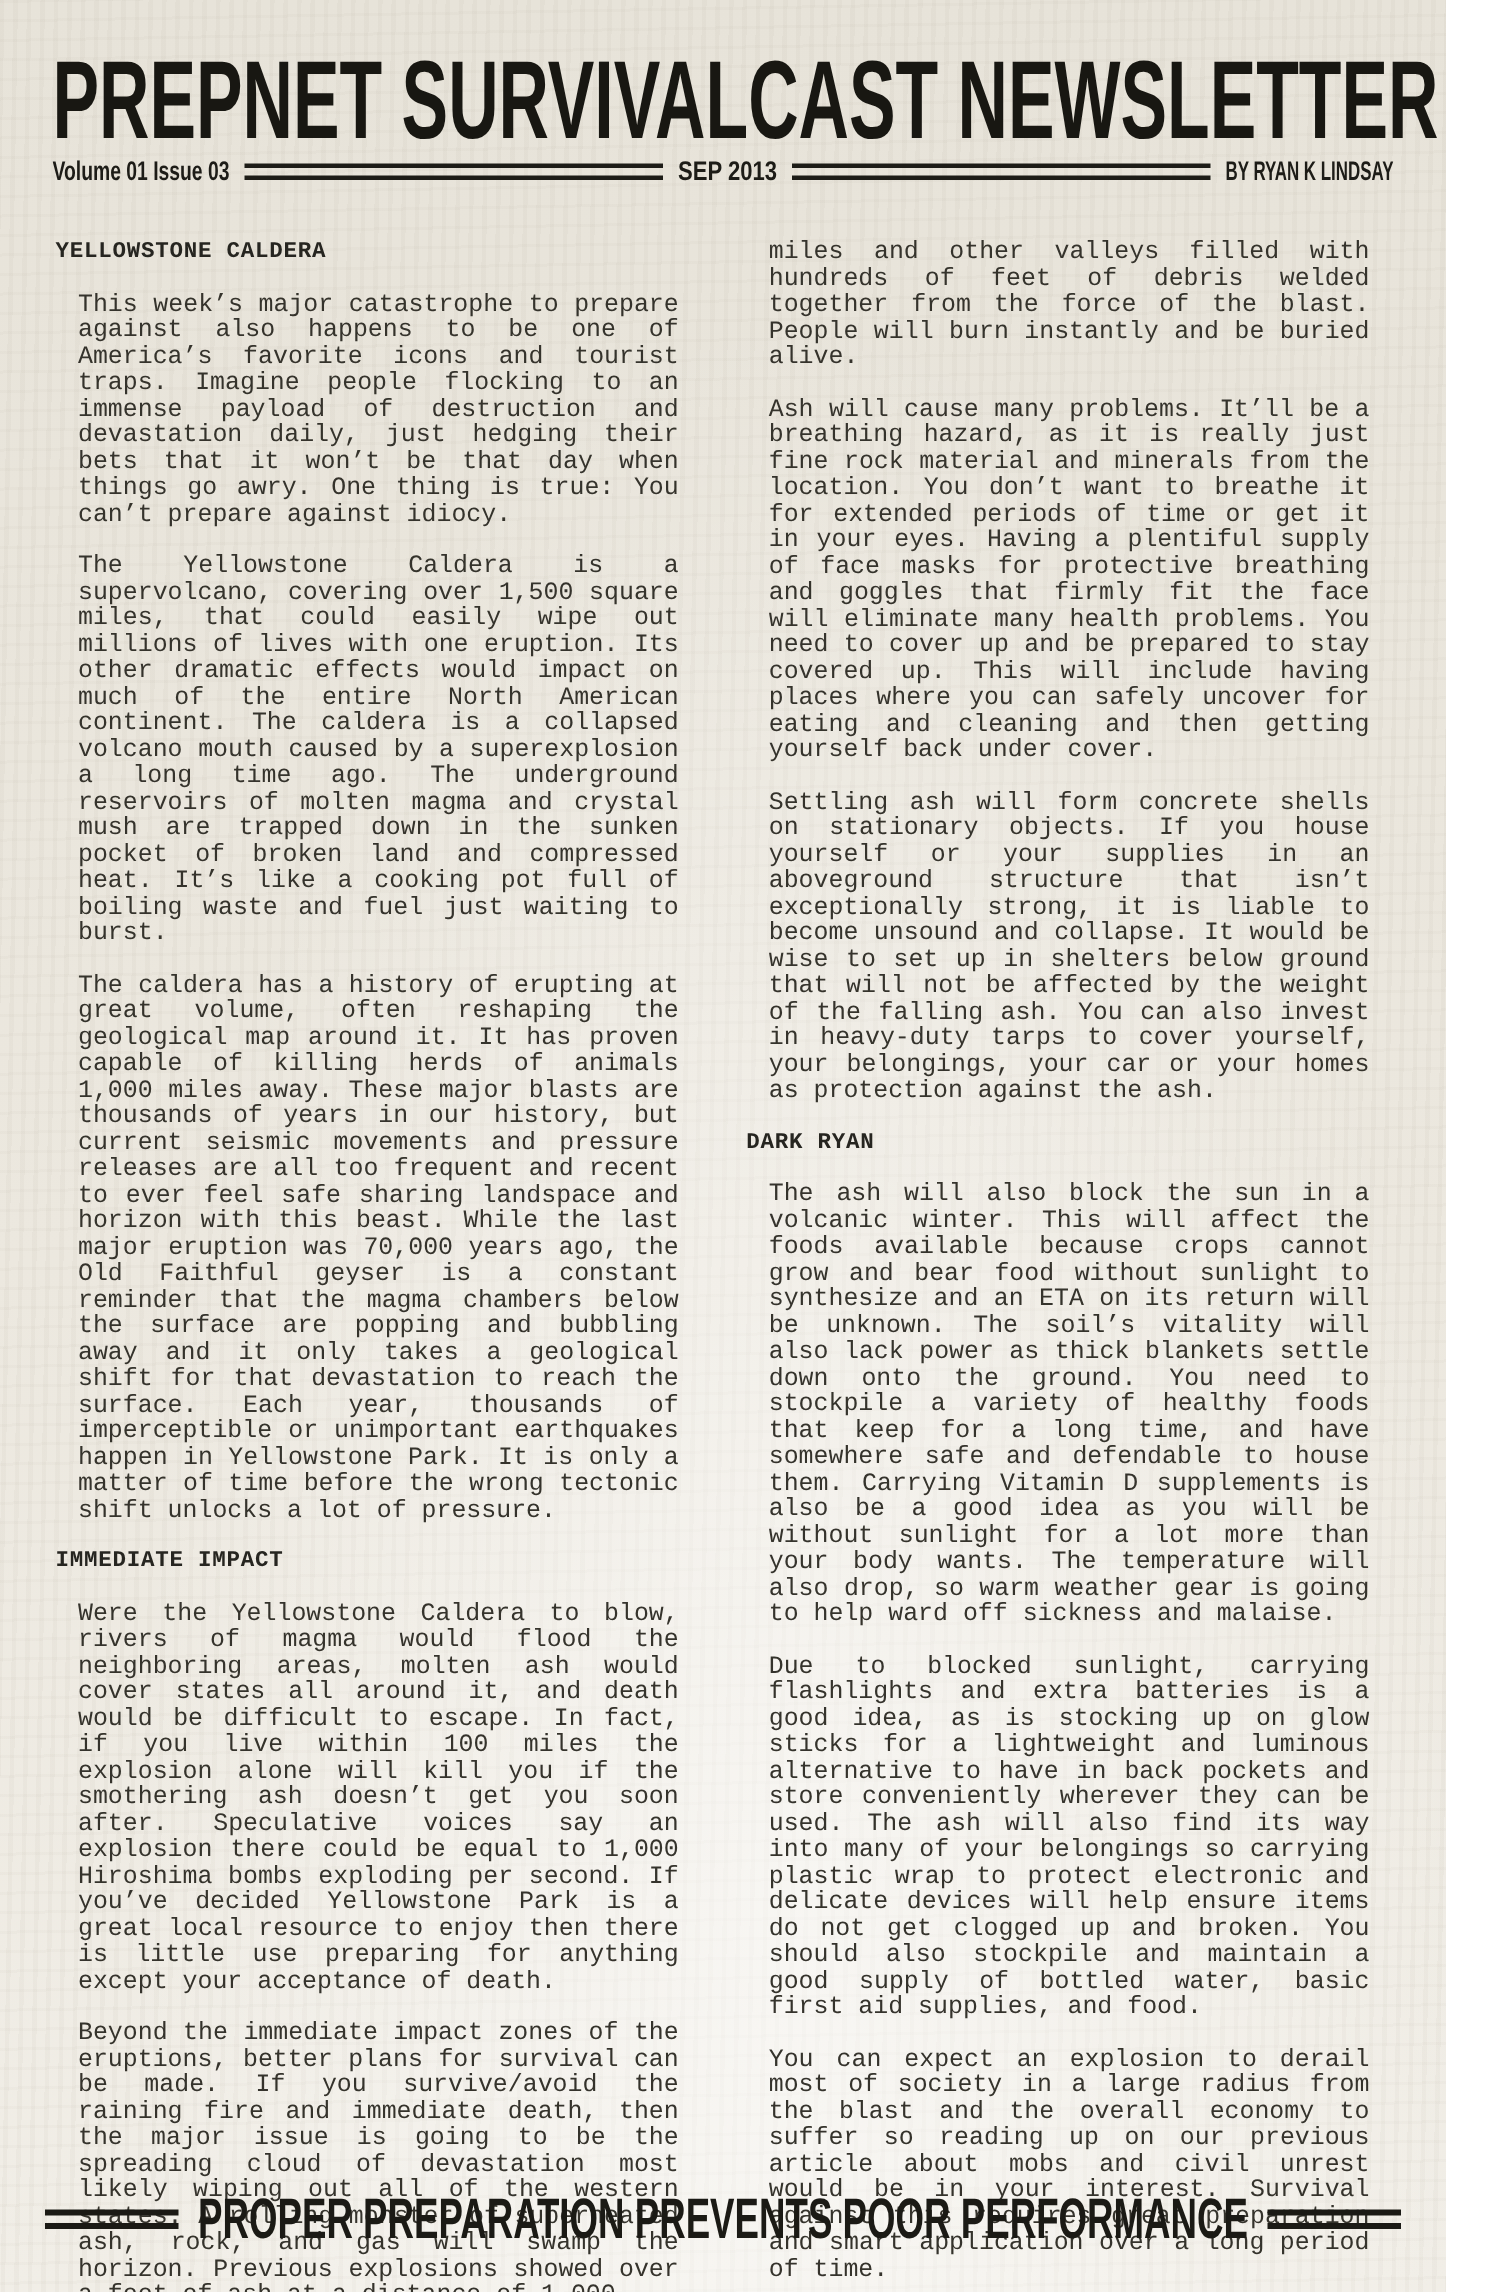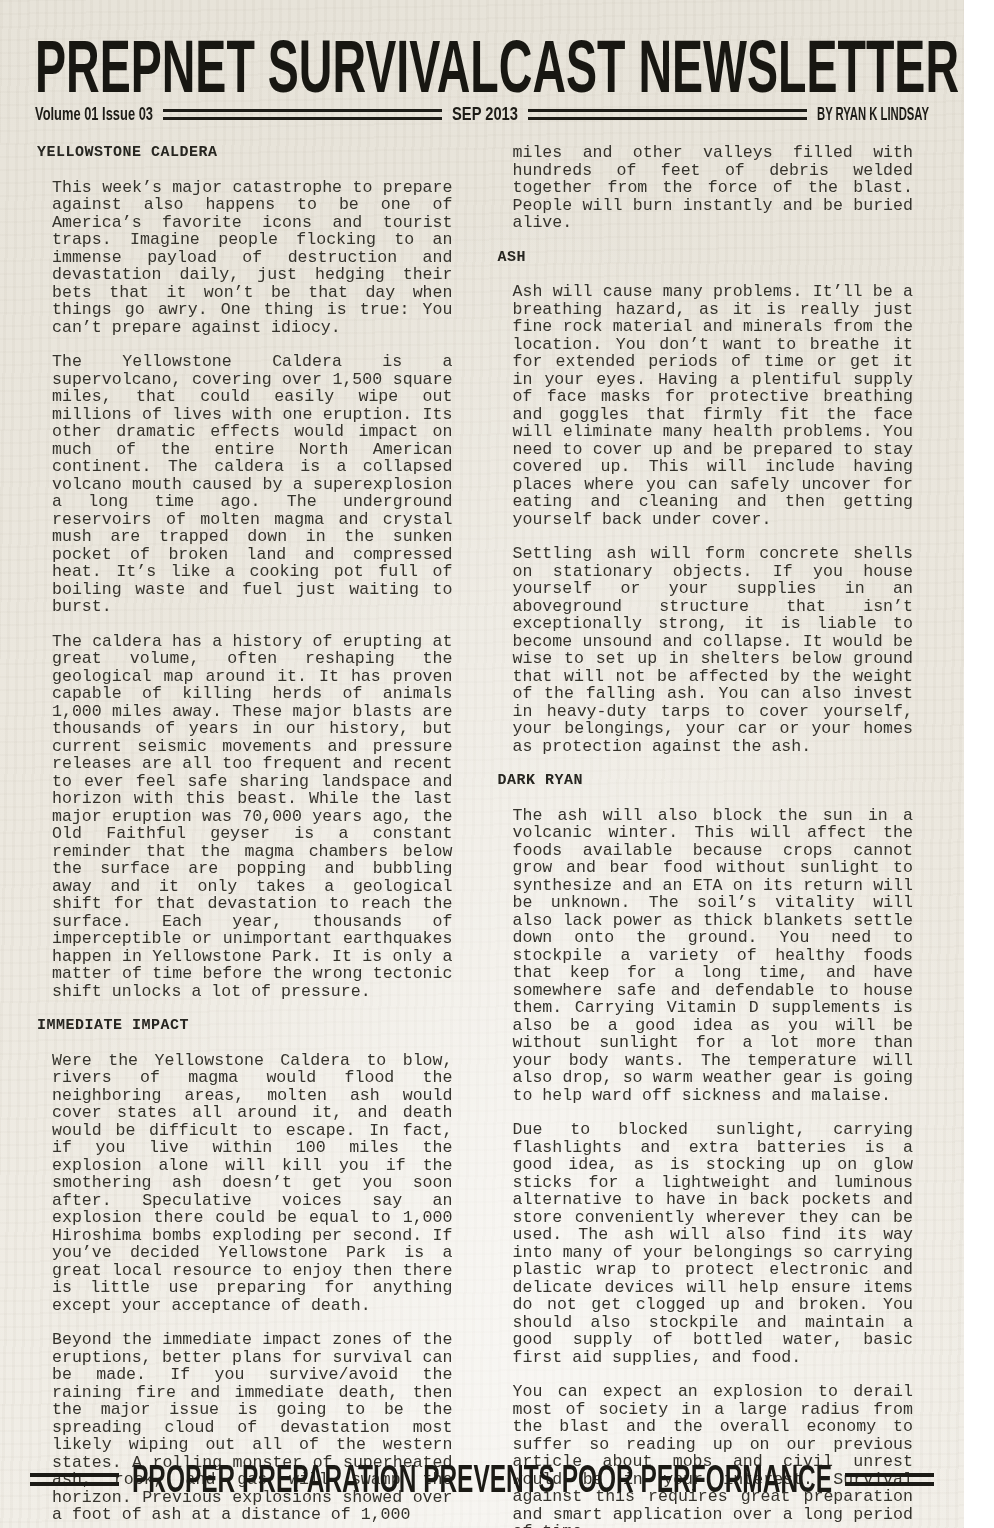--- a/index.html
+++ b/index.html
@@ -21,21 +21,21 @@
   
   .masthead{padding:36px 0 0;}
   .title-svg{display:block;width:994px;height:62px;}
   .title-svg text{
     font-family:"Liberation Sans",sans-serif;
     font-weight:bold;
     fill:#181712;
   }
   .subhead{
     display:flex;align-items:center;gap:10px;
-    margin:5px 35px 1px 35px;
+    margin:5px 35px 16px 35px;
     justify-content:space-between;
   }
   .subhead svg{display:block;flex:0 0 auto;}
   .subhead svg text{
     font-family:"Liberation Sans",sans-serif;
     font-weight:bold;
     fill:#1d1c17;
   }
   .dbl-rule{
     flex:1 1 auto;
@@ -117,21 +117,20 @@
       <p>This week’s major catastrophe to prepare against also happens to be one of America’s favorite icons and tourist traps. Imagine people flocking to an immense payload of destruction and devastation daily, just hedging their bets that it won’t be that day when things go awry. One thing is true: You can’t prepare against idiocy.</p>
       <p>The Yellowstone Caldera is a supervolcano, covering over 1,500 square miles, that could easily wipe out millions of lives with one eruption. Its other dramatic effects would impact on much of the entire North American continent. The caldera is a collapsed volcano mouth caused by a superexplosion a long time ago. The underground reservoirs of molten magma and crystal mush are trapped down in the sunken pocket of broken land and compressed heat. It’s like a cooking pot full of boiling waste and fuel just waiting to burst.</p>
       <p>The caldera has a history of erupting at great volume, often reshaping the geological map around it. It has proven capable of killing herds of animals 1,000 miles away. These major blasts are thousands of years in our history, but current seismic movements and pressure releases are all too frequent and recent to ever feel safe sharing landspace and horizon with this beast. While the last major eruption was 70,000 years ago, the Old Faithful geyser is a constant reminder that the magma chambers below the surface are popping and bubbling away and it only takes a geological shift for that devastation to reach the surface. Each year, thousands of imperceptible or unimportant earthquakes happen in Yellowstone Park. It is only a matter of time before the wrong tectonic shift unlocks a lot of pressure.</p>
       <h2>IMMEDIATE IMPACT</h2>
       <p>Were the Yellowstone Caldera to blow, rivers of magma would flood the neighboring areas, molten ash would cover states all around it, and death would be difficult to escape. In fact, if you live within 100 miles the explosion alone will kill you if the smothering ash doesn’t get you soon after. Speculative voices say an explosion there could be equal to 1,000 Hiroshima bombs exploding per second. If you’ve decided Yellowstone Park is a great local resource to enjoy then there is little use preparing for anything except your acceptance of death.</p>
       <p>Beyond the immediate impact zones of the eruptions, better plans for survival can be made. If you survive/avoid the raining fire and immediate death, then the major issue is going to be the spreading cloud of devastation most likely wiping out all of the western states. A rolling monster of superheated ash, rock, and gas will swamp the horizon. Previous explosions showed over a foot of ash at a distance of 1,000</p>
     </div>
 
     <div class="col">
       <p>miles and other valleys filled with hundreds of feet of debris welded together from the force of the blast. People will burn instantly and be buried alive.</p>
-      <h2>ASH</h2>
       <p>Ash will cause many problems. It’ll be a breathing hazard, as it is really just fine rock material and minerals from the location. You don’t want to breathe it for extended periods of time or get it in your eyes. Having a plentiful supply of face masks for protective breathing and goggles that firmly fit the face will eliminate many health problems. You need to cover up and be prepared to stay covered up. This will include having places where you can safely uncover for eating and cleaning and then getting yourself back under cover.</p>
       <p>Settling ash will form concrete shells on stationary objects. If you house yourself or your supplies in an aboveground structure that isn’t exceptionally strong, it is liable to become unsound and collapse. It would be wise to set up in shelters below ground that will not be affected by the weight of the falling ash. You can also invest in heavy-duty tarps to cover yourself, your belongings, your car or your homes as protection against the ash.</p>
       <h2>DARK RYAN</h2>
       <p>The ash will also block the sun in a volcanic winter. This will affect the foods available because crops cannot grow and bear food without sunlight to synthesize and an ETA on its return will be unknown. The soil’s vitality will also lack power as thick blankets settle down onto the ground. You need to stockpile a variety of healthy foods that keep for a long time, and have somewhere safe and defendable to house them. Carrying Vitamin D supplements is also be a good idea as you will be without sunlight for a lot more than your body wants. The temperature will also drop, so warm weather gear is going to help ward off sickness and malaise.</p>
       <p>Due to blocked sunlight, carrying flashlights and extra batteries is a good idea, as is stocking up on glow sticks for a lightweight and luminous alternative to have in back pockets and store conveniently wherever they can be used. The ash will also find its way into many of your belongings so carrying plastic wrap to protect electronic and delicate devices will help ensure items do not get clogged up and broken. You should also stockpile and maintain a good supply of bottled water, basic first aid supplies, and food.</p>
       <p>You can expect an explosion to derail most of society in a large radius from the blast and the overall economy to suffer so reading up on our previous article about mobs and civil unrest would be in your interest. Survival against this requires great preparation and smart application over a long period of time.</p>
     </div>
 
   </main>
 

